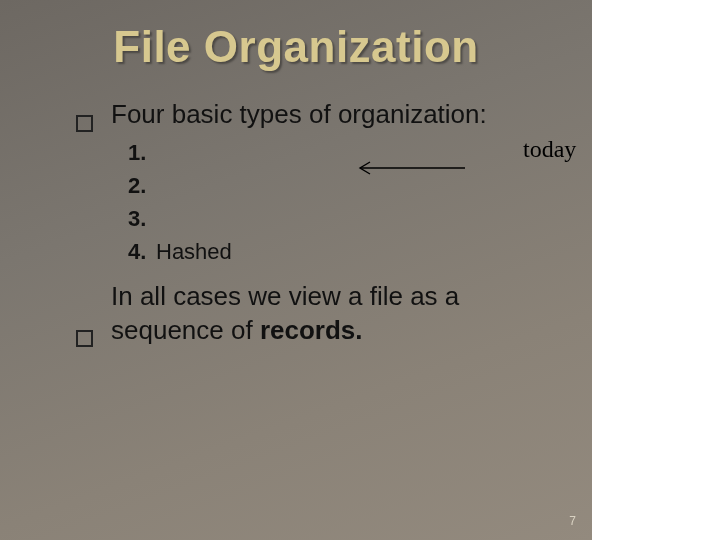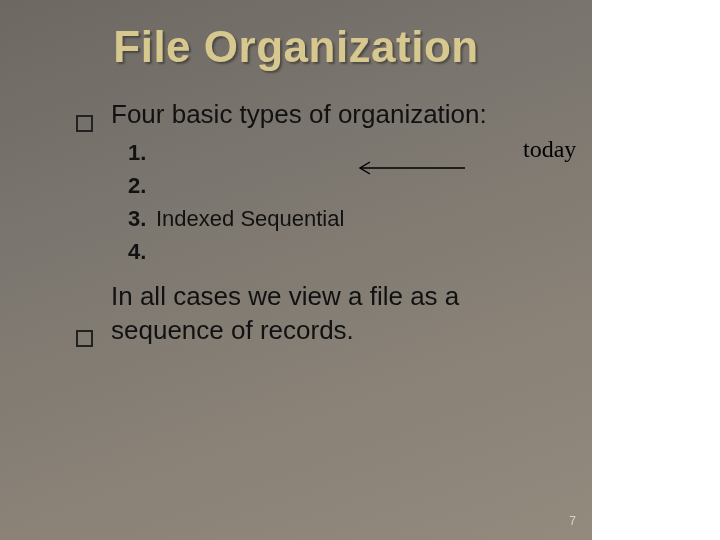--- a/index.html
+++ b/index.html
@@ -40,21 +40,21 @@
     background: transparent;
     margin-top: 8px;
     margin-right: 18px;
     flex-shrink: 0;
   }
   .bullet-text {
     font-size: 26px;
     line-height: 1.3;
     color: #111;
   }
-  .bold { font-weight: 400; }
+  .bold { font-weight: 700; }
   .numlist {
     margin: 2px 0 12px 88px;
     font-size: 22px;
     line-height: 1.5;
     color: #111;
   }
   .numrow {
     display: flex;
     align-items: baseline;
   }
@@ -98,24 +98,24 @@
 
   <div class="numlist">
     <div class="numrow">
       <span class="numlabel">1.</span>
     </div>
     <div class="numrow">
       <span class="numlabel">2.</span>
     </div>
     <div class="numrow">
       <span class="numlabel">3.</span>
-      <span>Indexed Sequential</span>
     </div>
     <div class="numrow">
       <span class="numlabel">4.</span>
+      <span>Hashed</span>
     </div>
   </div>
 
   <div class="bullet-row">
     <div class="bullet-marker"></div>
     <div class="bullet-text">In all cases we view a file as a sequence of <span class="bold">records.</span></div>
   </div>
 
 
   <div class="today">today</div>

